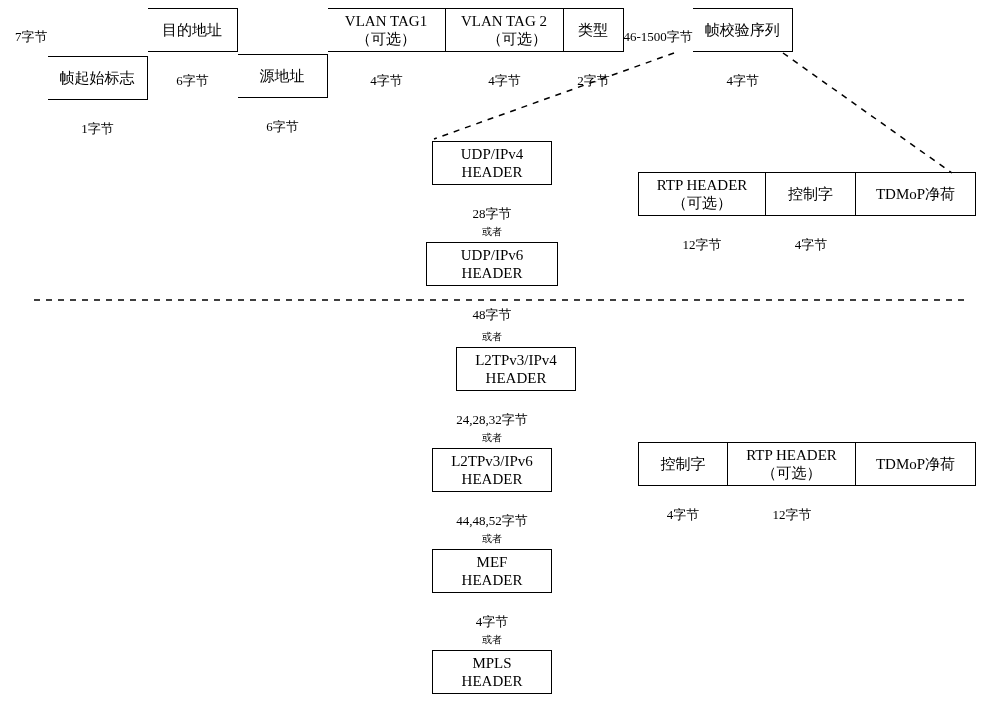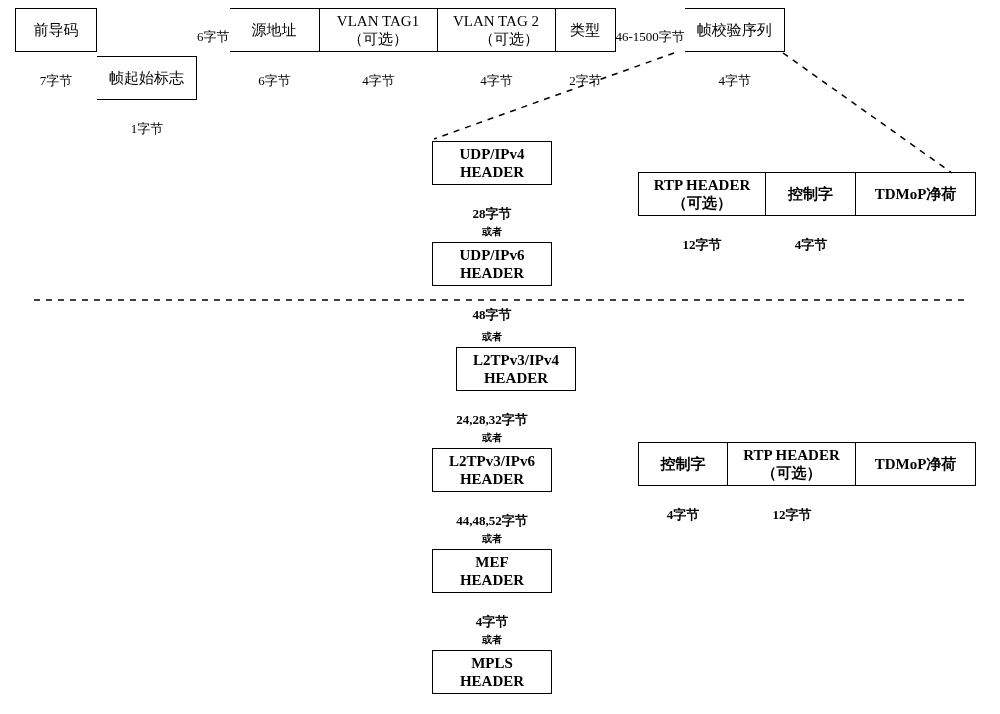--- a/index.html
+++ b/index.html
@@ -26,21 +26,21 @@
   .sub {
     font-size: 13px;
     text-align: center;
     margin-top: 20px;
   }
   .or {
     font-size: 10px;
     text-align: center;
     margin-top: 2px;
   }
-  .abs { position: absolute; font-weight: bold; }
+  .abs { position: absolute; }
 
   
   .top-row { position: absolute; top: 8px; left: 15px; display: flex; }
   .top-row .col { display: flex; flex-direction: column; align-items: center; }
   .top-row .cell { height: 44px; }
 
   
   svg.overlay { position: absolute; top: 0; left: 0; width: 1000px; height: 714px; pointer-events: none; }
   svg.overlay line { stroke: #000; stroke-width: 1.5; stroke-dasharray: 6 6; }
 
@@ -52,32 +52,32 @@
   .payload-row { position: absolute; display: flex; padding-left: 24px; }
   .payload-row .col { display: flex; flex-direction: column; align-items: center; }
   .payload-row .cell { height: 44px; }
 
 </style>
 </head>
 <body>
 
 <div class="top-row" id="top-row">
     <div class="col">
-      <div class="cell" style="width: 82px;">前导码</div>
       <div class="sub">7字节</div>
     </div>
     <div class="col">
       <div class="cell" style="width: 100px; border-left: none; margin-top: 48px;">帧起始标志</div>
       <div class="sub">1字节</div>
     </div>
     <div class="col">
+      <div class="cell" style="width: 90px; border-left: none;">目的地址</div>
       <div class="sub">6字节</div>
     </div>
     <div class="col">
-      <div class="cell" style="width: 90px; border-left: none;">源地址</div>
+      <div class="cell" style="width: 90px; border-left: none; margin-top: 46px;">源地址</div>
       <div class="sub">6字节</div>
     </div>
     <div class="col">
       <div class="cell" style="width: 118px; border-left: none;">VLAN TAG1<br>（可选）</div>
       <div class="sub">4字节</div>
     </div>
     <div class="col">
       <div class="cell" style="width: 118px; border-left: none; text-align: right;">VLAN TAG 2<br>（可选）</div>
       <div class="sub">4字节</div>
     </div>
@@ -91,21 +91,21 @@
     <div class="col">
       <div class="cell" style="width: 100px; border-left: none;">帧校验序列</div>
       <div class="sub">4字节</div>
     </div>
   </div>
 
 <div class="hdr-col abs" style="top:138px;" id="hdr-g1">
     <div class="cell" style="width: 120px; margin-top: 3px;">UDP/IPv4<br>HEADER</div>
     <div class="sub">28字节</div>
     <div class="or">或者</div>
-    <div class="cell" style="width: 120px; margin-top: 3px;">UDP/IPv6<br>HEADER</div>
+    <div class="cell" style="width: 132px; margin-top: 3px;">UDP/IPv6<br>HEADER</div>
     <div class="sub">48字节</div>
   </div>
 
 <div class="hdr-col abs" style="top:328px;" id="hdr-g2">
     <div class="or">或者</div>
     <div class="cell" style="width: 120px; margin-top: 3px; margin-left: 48px;">L2TPv3/IPv4<br>HEADER</div>
     <div class="sub">24,28,32字节</div>
     <div class="or">或者</div>
     <div class="cell" style="width: 120px; margin-top: 3px;">L2TPv3/IPv6<br>HEADER</div>
     <div class="sub">44,48,52字节</div>

